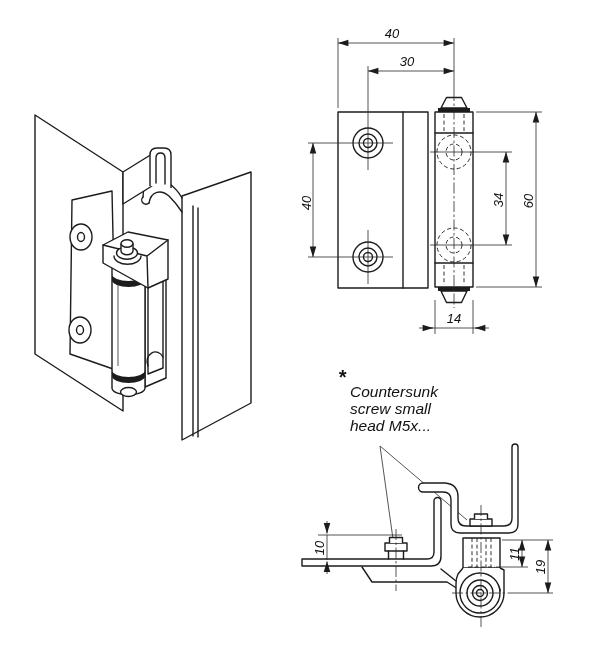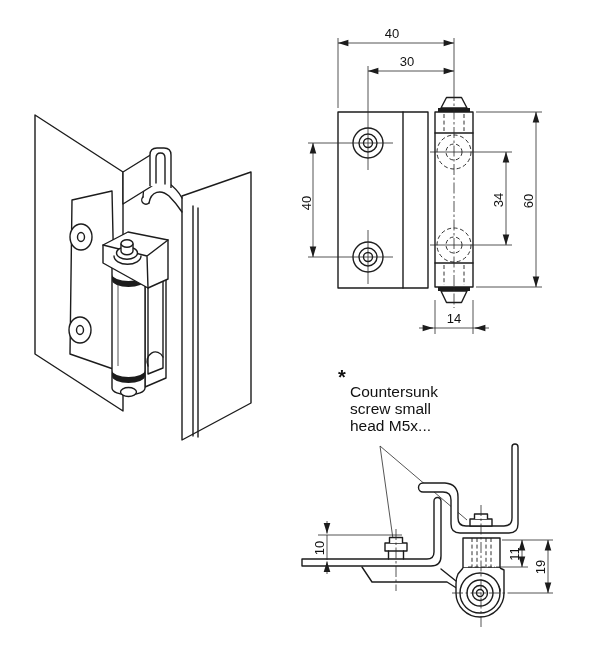--- a/index.html
+++ b/index.html
@@ -1,17 +1,17 @@
 <!DOCTYPE html>
 <html><head>
 <meta charset="utf-8">
 <style>
   html,body{margin:0;padding:0;background:#fff;}
   .page{position:relative;width:604px;height:668px;background:#fff;overflow:hidden;
-        font-family:"Liberation Sans",sans-serif;}
+        font-family:"Liberation Sans",sans-serif;font-style:italic;}
   svg{position:absolute;left:0;top:0;}
   
   .m  {fill:none;stroke:#1c1c1c;stroke-width:1.4;stroke-linecap:round;stroke-linejoin:round;}
   .mf {fill:#ffffff;stroke:#1c1c1c;stroke-width:1.4;stroke-linejoin:round;}
   .t  {fill:none;stroke:#2a2a2a;stroke-width:0.8;}
   .d  {fill:none;stroke:#1c1c1c;stroke-width:0.9;stroke-dasharray:4 2.6;}
   .c  {fill:none;stroke:#2a2a2a;stroke-width:0.8;stroke-dasharray:11 2.5 2.5 2.5;}
   .dk {fill:#1c1c1c;stroke:none;}
   .dim{font-family:"Liberation Sans",sans-serif;font-size:13px;fill:#111;}
   .ann{font-family:"Liberation Sans",sans-serif;font-size:15.5px;fill:#111;}

